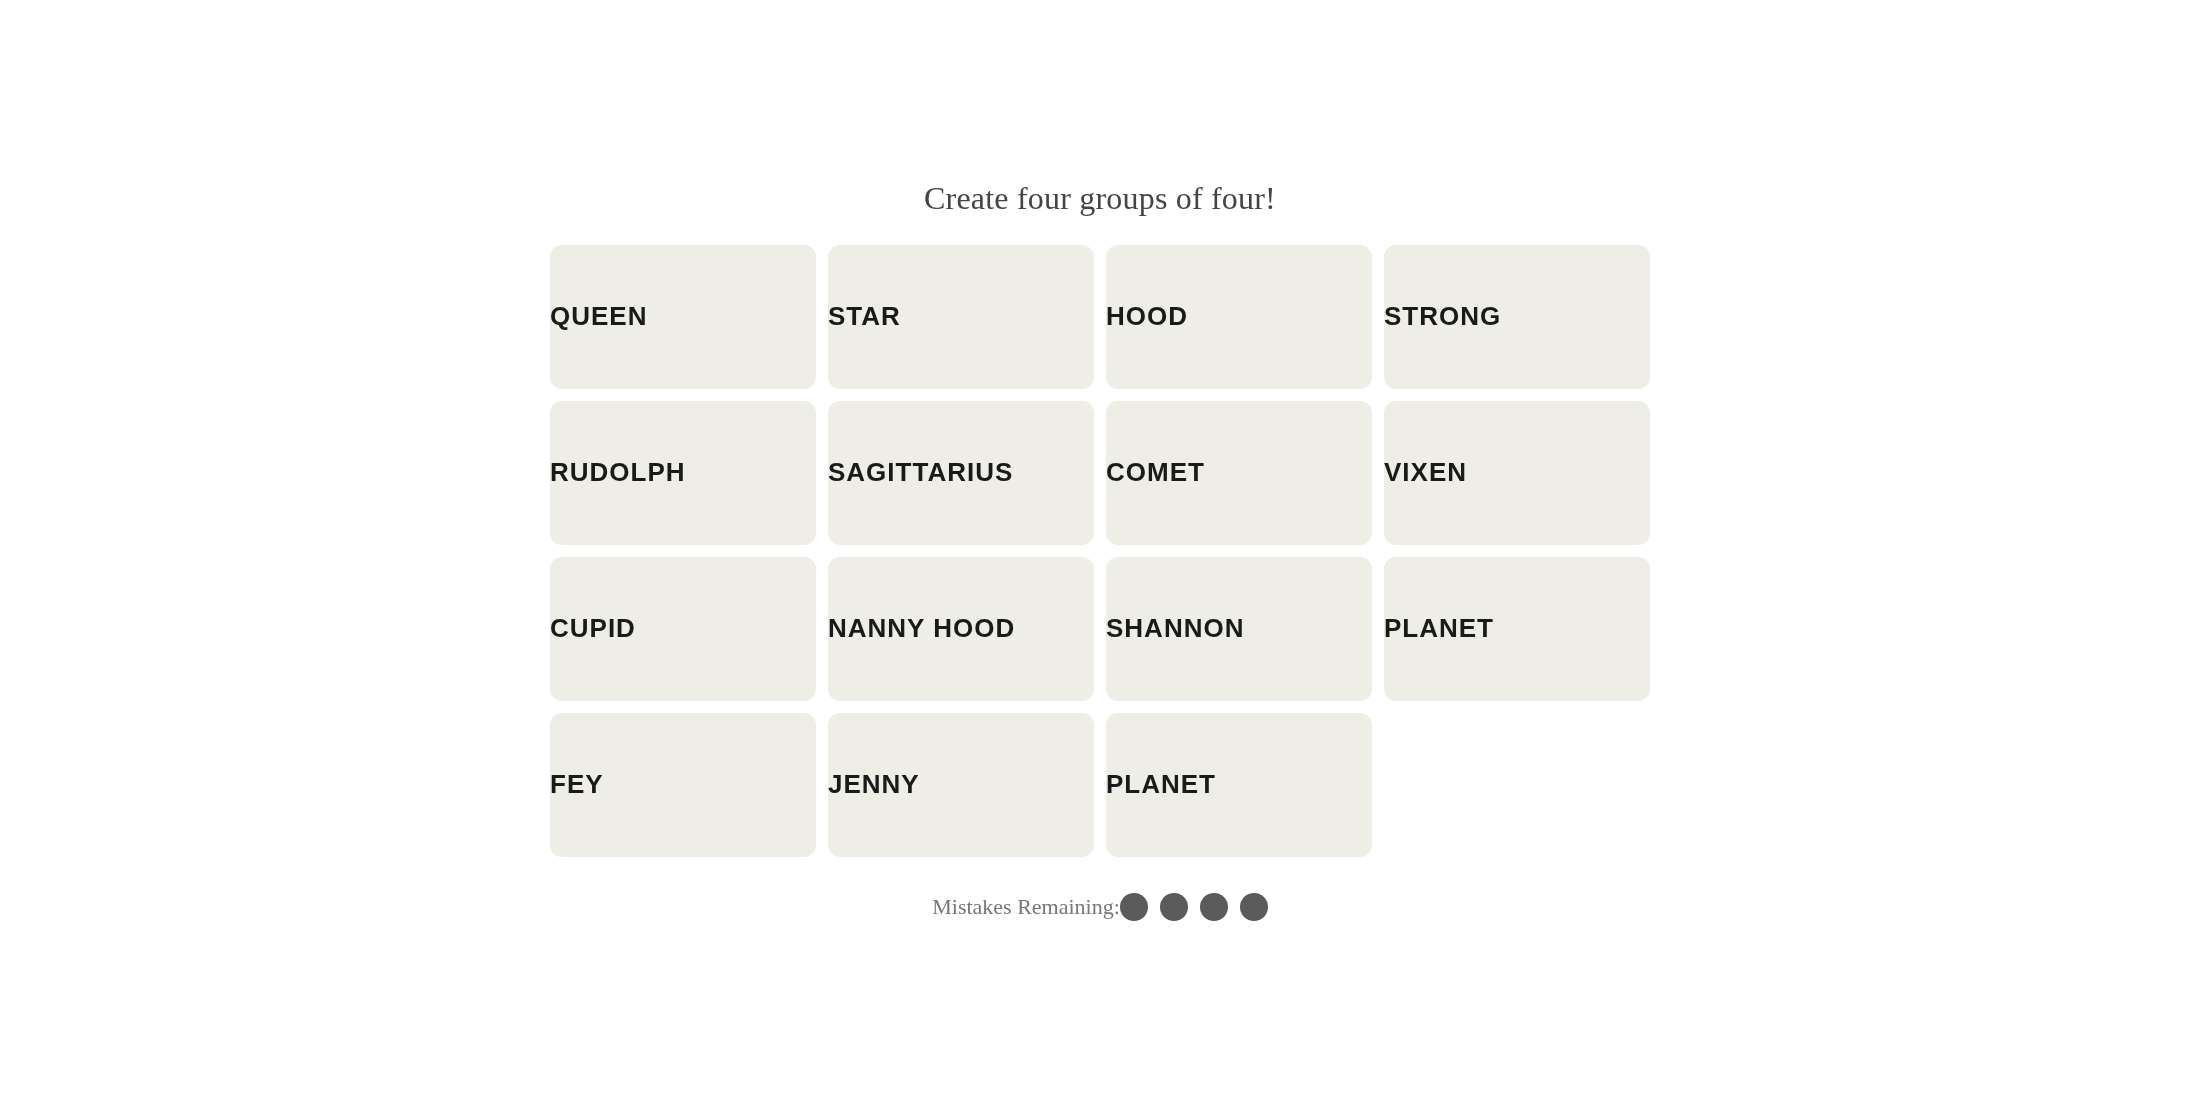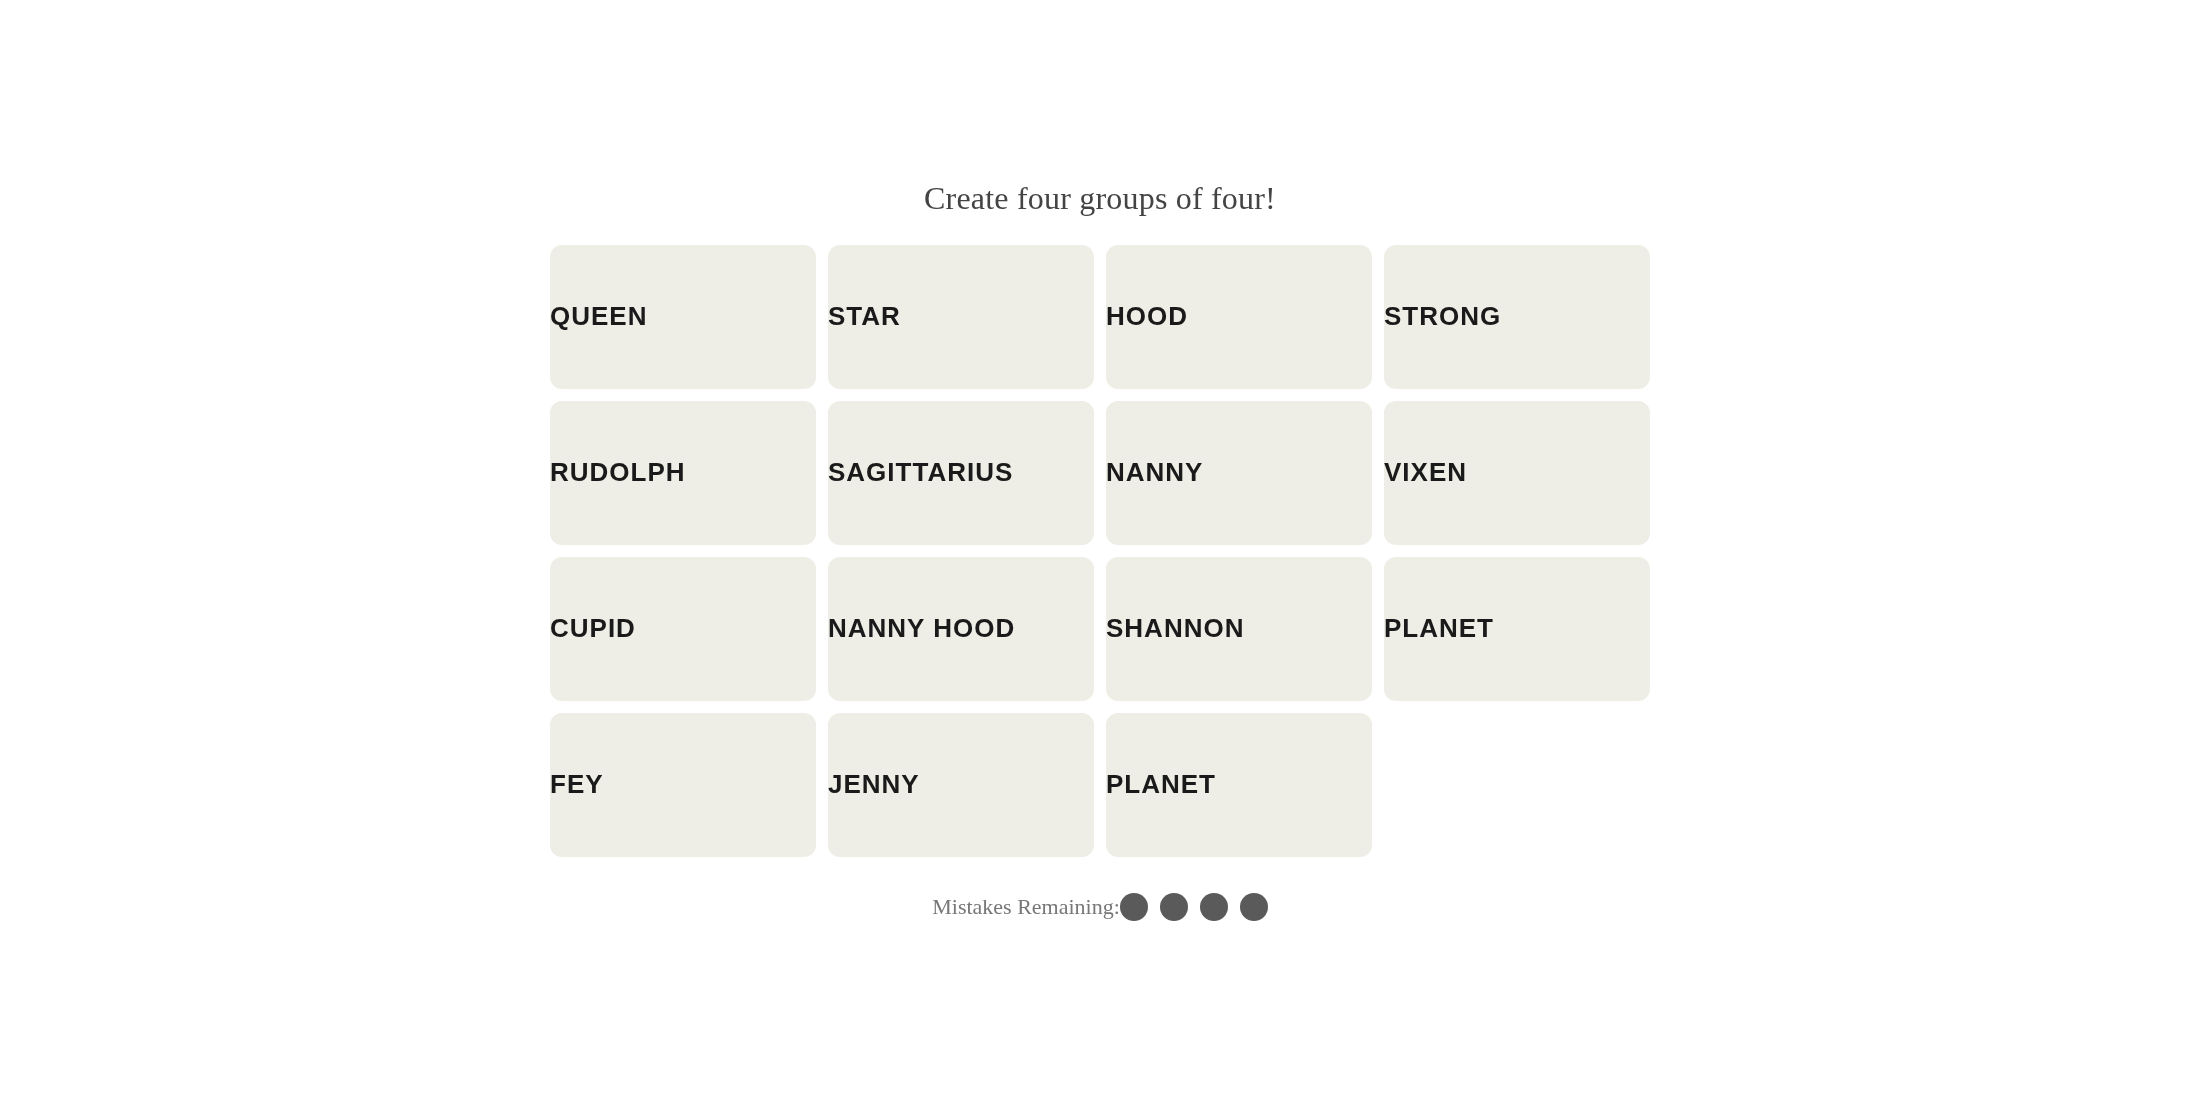--- a/index.html
+++ b/index.html
@@ -108,21 +108,21 @@
       <div class="tile">
         <span class="tile-label">STRONG</span>
       </div>
       <div class="tile">
         <span class="tile-label">RUDOLPH</span>
       </div>
       <div class="tile">
         <span class="tile-label">SAGITTARIUS</span>
       </div>
       <div class="tile">
-        <span class="tile-label">NANNY</span>
+        <span class="tile-label">COMET</span>
       </div>
       <div class="tile">
         <span class="tile-label">VIXEN</span>
       </div>
       <div class="tile">
         <span class="tile-label">CUPID</span>
       </div>
       <div class="tile">
         <span class="tile-label">NANNY HOOD</span>
       </div>

